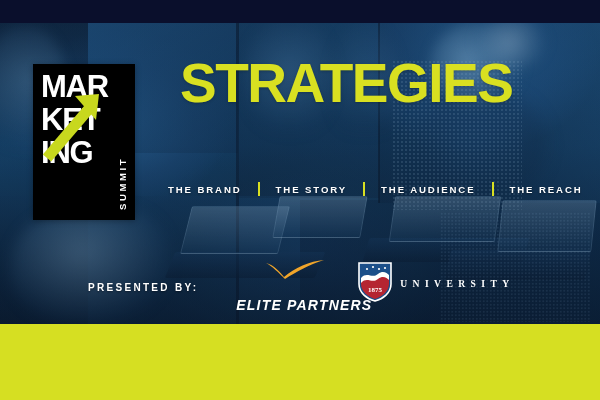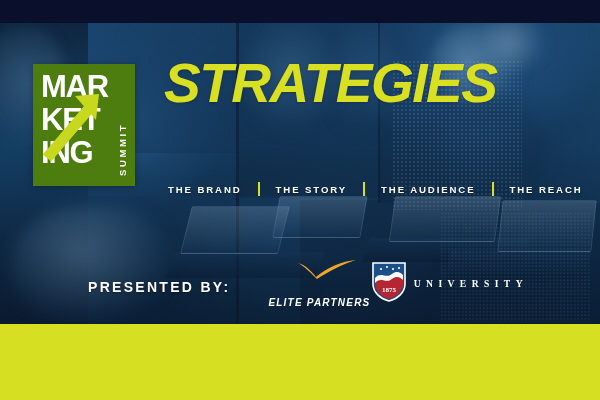--- a/index.html
+++ b/index.html
@@ -163,22 +163,22 @@
     position: absolute;
     left: 0; top: 324px;
     width: 600px; height: 76px;
     background: #d6df22;
   }
 
   
   .logo-box {
     position: absolute;
     left: 33px; top: 64px;
-    width: 102px; height: 122px;
-    background: #4d7c0f;
+    width: 102px; height: 156px;
+    background: #000000;
     box-shadow: 0 1px 6px rgba(0,0,0,.30);
   }
   .logo-words {
     position: absolute;
     left: 8px; top: 6px;
     width: 76px; height: 110px;
   }
   .logo-line {
     color: #ffffff;
     font-family: "Liberation Sans", sans-serif;
@@ -210,23 +210,22 @@
     display: flex;
     align-items: flex-start;
     justify-content: flex-start;
     padding-top: 4px;
     box-sizing: border-box;
   }
 
   
   .headline {
     position: absolute;
-    left: 164px; top: 56px;
+    left: 180px; top: 56px;
     width: 420px;
-    font-style: italic;
   }
   .hl-1 {
     font-family: "Liberation Sans", sans-serif;
     font-weight: 700;
     font-size: 55px;
     line-height: 54px;
     letter-spacing: -1.5px;
     color: #d9e021;
     margin: 0;
     white-space: nowrap;
@@ -272,21 +271,21 @@
   .presented-row {
     position: absolute;
     left: 88px; top: 258px;
     width: 440px;
     height: 48px;
     display: flex;
     align-items: center;
   }
   .presented-label {
     color: #ffffff;
-    font-size: 14px;
+    font-size: 10px;
     font-weight: 700;
     letter-spacing: 2.3px;
     white-space: nowrap;
     text-shadow: 0 1px 2px rgba(0,0,0,.4);
     margin-top: 10px;
   }
 
   
   .encore {
     position: relative;
@@ -305,21 +304,21 @@
     font-family: "Liberation Sans", sans-serif;
     font-size: 28px;
     font-weight: 400;
     color: #ffffff;
     letter-spacing: -0.5px;
     line-height: 28px;
   }
   .encore-tag {
     position: absolute;
     left: 14px; top: 38px;
-    font-size: 10px;
+    font-size: 14px;
     font-style: italic;
     font-weight: 700;
     letter-spacing: 1.2px;
     color: #ffffff;
     white-space: nowrap;
   }
 
   
   .shen {
     position: relative;

